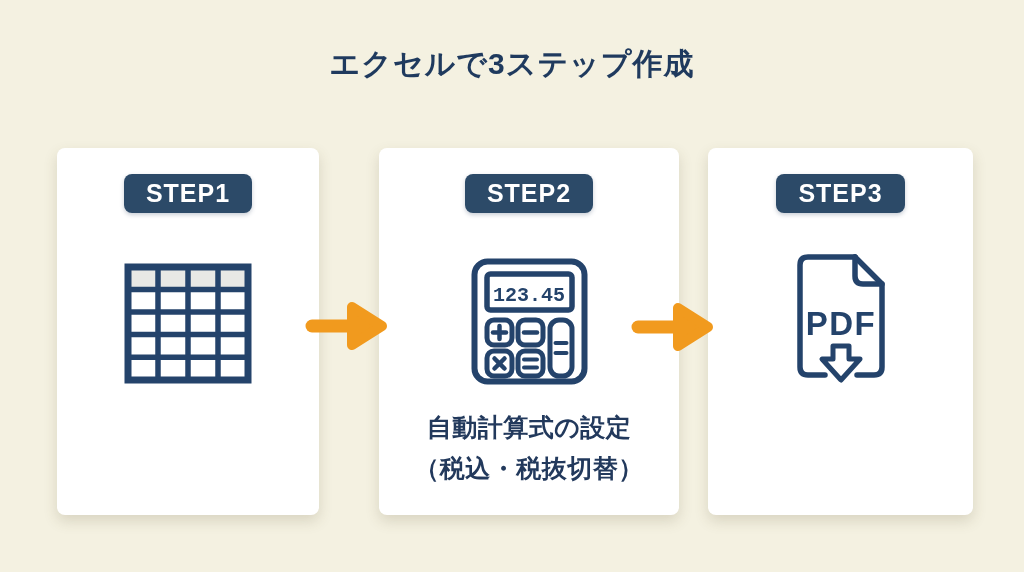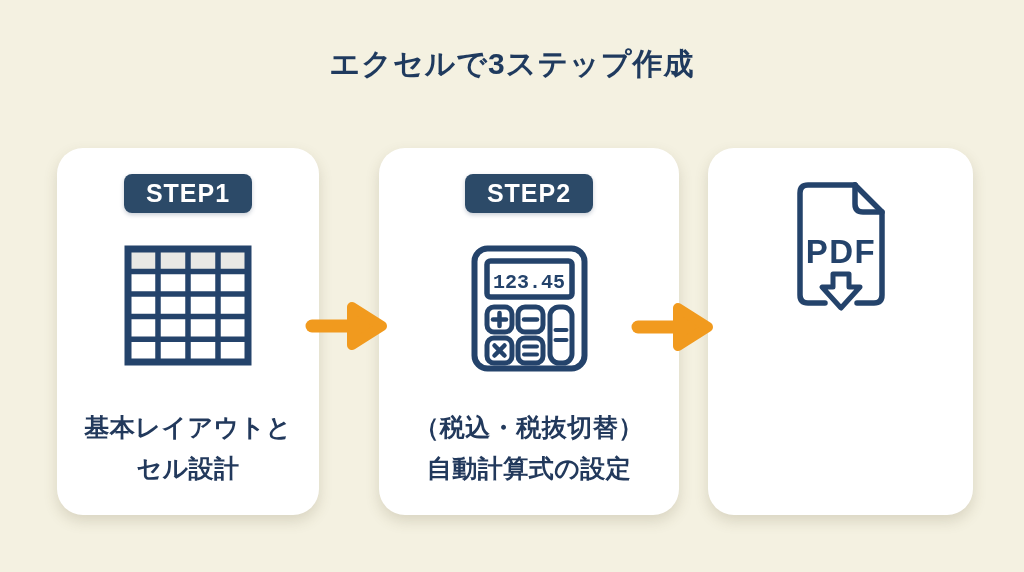--- a/index.html
+++ b/index.html
@@ -21,21 +21,21 @@
     font-size: 30px;
     font-weight: 800;
     letter-spacing: 1px;
     color: #1f3a5e;
   }
   .card {
     position: absolute;
     top: 148px;
     height: 367px;
     background: #ffffff;
-    border-radius: 26px;
+    border-radius: 8px;
     box-shadow: 0 6px 14px rgba(95, 85, 50, 0.18);
     display: flex;
     flex-direction: column;
     align-items: center;
   }
   .card.c1 { left: 57px;  width: 262px; }
   .card.c2 { left: 379px; width: 300px; }
   .card.c3 { left: 708px; width: 265px; }
   .badge {
     margin-top: 26px;
@@ -45,21 +45,21 @@
     font-weight: 700;
     letter-spacing: 1px;
     padding: 5px 22px;
     border-radius: 8px;
     box-shadow: 0 2px 4px rgba(40,60,90,0.25);
   }
   .icon-wrap {
     height: 140px;
     margin-top: 32px;
     display: flex;
-    align-items: flex-start;
+    align-items: flex-end;
     justify-content: center;
   }
   .caption {
     margin-top: 22px;
     text-align: center;
     font-size: 25px;
     font-weight: 700;
     line-height: 1.62;
     color: #22395c;
     letter-spacing: 0.5px;
@@ -96,24 +96,20 @@
         <rect x="4" y="4" width="120" height="113" fill="none" stroke="#24436b" stroke-width="7"></rect>
         <line x1="34" y1="4" x2="34" y2="117" stroke="#24436b" stroke-width="5.5"></line>
         <line x1="64" y1="4" x2="64" y2="117" stroke="#24436b" stroke-width="5.5"></line>
         <line x1="94" y1="4" x2="94" y2="117" stroke="#24436b" stroke-width="5.5"></line>
         <line x1="4" y1="26.4" x2="124" y2="26.4" stroke="#24436b" stroke-width="5.5"></line>
         <line x1="4" y1="49" x2="124" y2="49" stroke="#24436b" stroke-width="5.5"></line>
         <line x1="4" y1="71.6" x2="124" y2="71.6" stroke="#24436b" stroke-width="5.5"></line>
         <line x1="4" y1="94.2" x2="124" y2="94.2" stroke="#24436b" stroke-width="5.5"></line>
       </svg>
     </div>
-    <div class="caption">
-      <div>基本レイアウトと</div>
-      <div>セル設計</div>
-    </div>
   </div>
 
   <div class="card c2">
     <div class="badge">STEP2</div>
     <div class="icon-wrap">
       <svg width="117" height="127" viewBox="0 0 117 127">
         <rect x="3.5" y="3.5" width="110" height="120" rx="13" fill="#ffffff" stroke="#24436b" stroke-width="6"></rect>
         <rect x="16" y="16" width="85" height="36" rx="3.5" fill="#ffffff" stroke="#24436b" stroke-width="5.5"></rect>
         <text class="calc-display-text" x="94" y="43" text-anchor="end" font-size="20" fill="#24436b">123.45</text>
         <rect x="16" y="62" width="25" height="25" rx="7" fill="none" stroke="#24436b" stroke-width="5"></rect>
@@ -126,26 +122,27 @@
         <line x1="33.5" y1="100.5" x2="23.5" y2="110.5" stroke="#24436b" stroke-width="4.5" stroke-linecap="round"></line>
         <rect x="47" y="93" width="25" height="25" rx="7" fill="none" stroke="#24436b" stroke-width="5"></rect>
         <line x1="53" y1="101.5" x2="66" y2="101.5" stroke="#24436b" stroke-width="4" stroke-linecap="round"></line>
         <line x1="53" y1="109.5" x2="66" y2="109.5" stroke="#24436b" stroke-width="4" stroke-linecap="round"></line>
         <rect x="79" y="62" width="22" height="56" rx="9" fill="none" stroke="#24436b" stroke-width="5"></rect>
         <line x1="84.5" y1="85" x2="95.5" y2="85" stroke="#24436b" stroke-width="4" stroke-linecap="round"></line>
         <line x1="84.5" y1="95" x2="95.5" y2="95" stroke="#24436b" stroke-width="4" stroke-linecap="round"></line>
       </svg>
     </div>
     <div class="caption">
+      <div>自動計算式の設定</div>
       <div>（税込・税抜切替）</div>
-      <div>自動計算式の設定</div>
     </div>
   </div>
 
   <div class="card c3">
+    <div class="badge">STEP3</div>
     <div class="icon-wrap">
       <svg width="96" height="133" viewBox="0 0 96 133">
         <path d="M 62 5 H 15 Q 7 5 7 13 V 115 Q 7 123 15 123 H 32" fill="none" stroke="#24436b" stroke-width="5.5" stroke-linecap="round" stroke-linejoin="round"></path>
         <path d="M 64 123 H 81 Q 89 123 89 115 V 32 L 62 5" fill="none" stroke="#24436b" stroke-width="5.5" stroke-linecap="round" stroke-linejoin="round"></path>
         <path d="M 62 5 V 24 Q 62 32 70 32 H 89" fill="none" stroke="#24436b" stroke-width="5.5" stroke-linecap="round" stroke-linejoin="round"></path>
         <text class="pdf-text" x="48" y="83" text-anchor="middle" font-size="33" fill="#24436b">PDF</text>
         <path d="M 40 94 H 56 V 107 H 67 L 48 128 L 29 107 H 40 Z" fill="#ffffff" stroke="#24436b" stroke-width="5" stroke-linejoin="round"></path>
       </svg>
     </div>
     <div class="caption">

